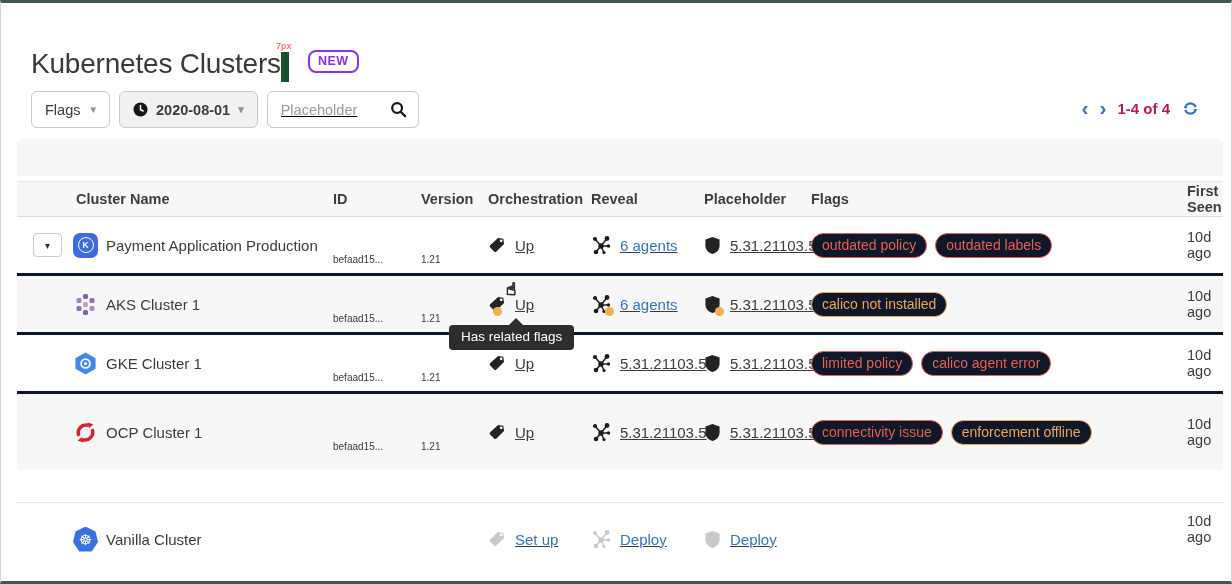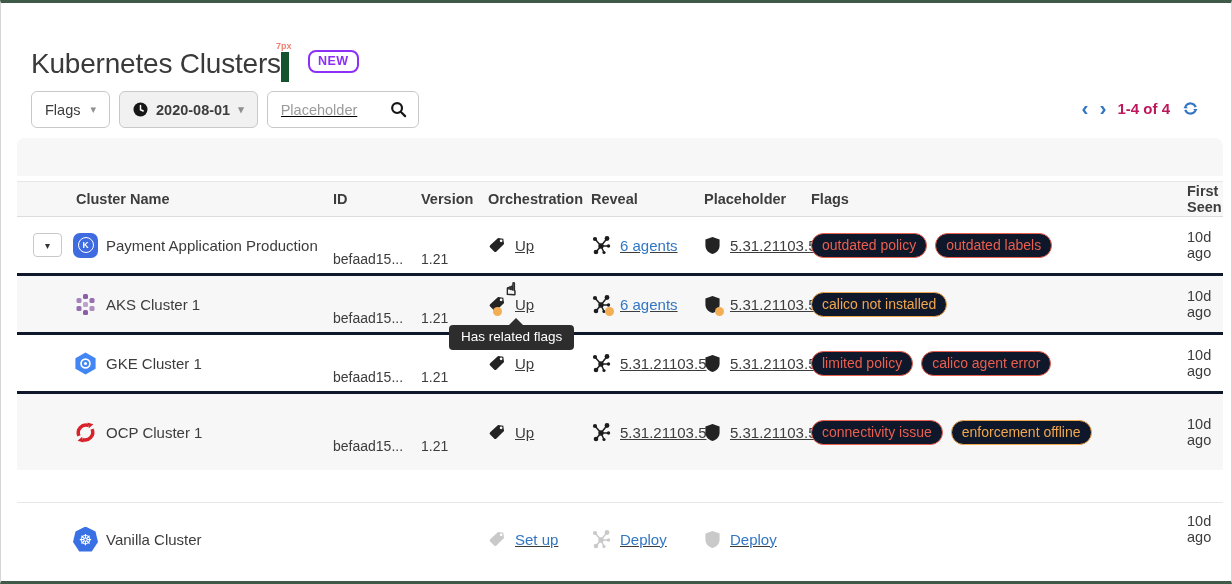--- a/index.html
+++ b/index.html
@@ -46,21 +46,21 @@
   .trow + .trow{border-top:3px solid #0f172a;}
   .trow-tall{height:76px;}
   .spacer{height:32px;background:#fff;}
   .trow-last{border-top:1px solid #e6e6e6;height:72px;}
 
   .cell{display:flex;align-items:center;font-size:15px;color:#3c3c3c;}
   .cell-expand{padding-left:16px;}
   .expander{width:29px;height:24px;border:1px solid #c9c9c9;border-radius:4px;background:#fff;
             display:flex;align-items:center;justify-content:center;font-size:10px;color:#333;cursor:pointer;}
   .cell-name{gap:8px;font-size:15px;}
-  .cell-id,.cell-ver{font-size:14px;margin-top:28px;}
+  .cell-id,.cell-ver{font-size:10px;margin-top:28px;}
   .icon-wrap{position:relative;display:inline-flex;}
   .dot{position:absolute;width:9px;height:9px;border-radius:50%;background:#f3ae55;right:-3px;bottom:-2px;}
   .dot-tag{left:5px;right:auto;bottom:-3px;}
   .cell-orch,.cell-reveal,.cell-enf{gap:9px;text-decoration:underline;}
   a.link{color:#3276c3;text-decoration:none;cursor:pointer;}
   .val{color:#3c3c3c;}
 
   .cell-flags{gap:8px;flex-wrap:wrap;}
   .flag{border:1px solid;border-radius:13px;padding:3px 10px 4px;font-size:14px;background:#0f172a;white-space:nowrap;}
   .flag-red{color:#ea5f4e;border-color:#ea5f4e;}

